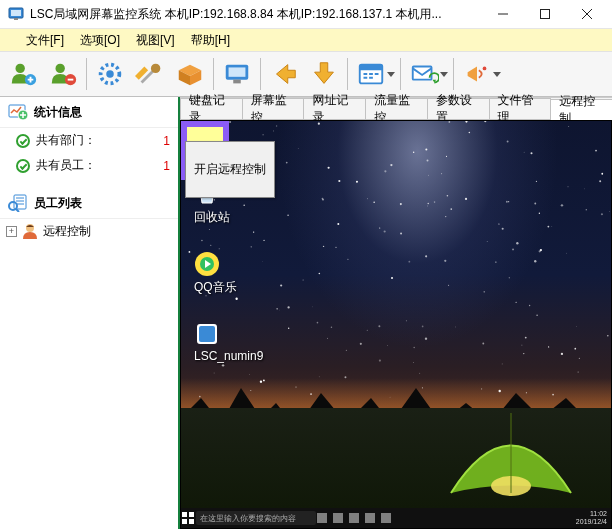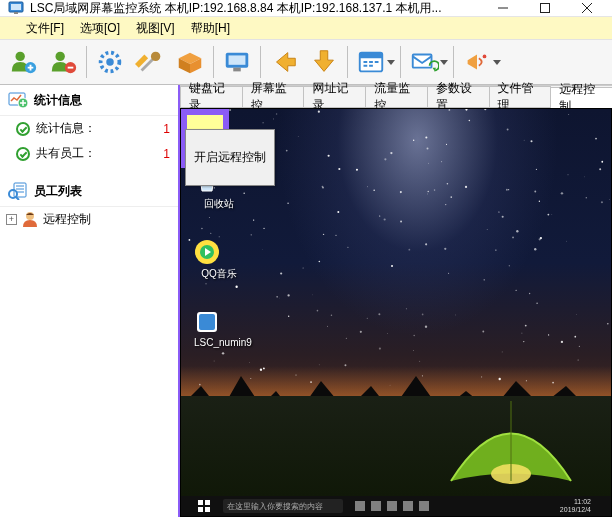--- a/index.html
+++ b/index.html
@@ -1,34 +1,34 @@
 <!DOCTYPE html>
 <html><head>
 <meta charset="utf-8">
 <style>
 * { margin: 0; padding: 0; box-sizing: border-box; font-family: "Microsoft YaHei", "SimSun", sans-serif; }
 body { width: 612px; height: 532px; background: #fff; overflow: hidden; }
 
-.titlebar { height: 17px; background: #fff; border-bottom: 1px solid #e5e5e5; display: flex; align-items: center; padding: 0 4px 0 8px; }
+.titlebar { height: 29px; background: #fff; border-bottom: 1px solid #e5e5e5; display: flex; align-items: center; padding: 0 4px 0 8px; }
 .titlebar-icon { width: 16px; height: 16px; margin-right: 6px; }
 .titlebar-text { flex: 1; font-size: 12px; color: #000; white-space: nowrap; overflow: hidden; }
 .window-controls { display: flex; }
 .win-btn { width: 42px; height: 28px; display: flex; align-items: center; justify-content: center; font-size: 13px; color: #222; cursor: pointer; }
 .win-btn svg { pointer-events: none; }
 
 .menubar { height: 22px; background: #fef9c3; display: flex; align-items: center; padding: 0 18px; font-size: 12px; color: #000; }
 .menu-item { padding: 2px 8px; cursor: default; }
 
 .toolbar { height: 46px; background: #f6f6f6; border-top: 1px solid #e2e2e2; border-bottom: 1px solid #c0c0c0; display: flex; align-items: center; padding: 0 4px; gap: 2px; }
 .tool-btn { width: 38px; height: 38px; border: 1px solid transparent; border-radius: 2px; display: flex; align-items: center; justify-content: center; cursor: pointer; position: relative; }
 .tool-sep { width: 1px; height: 32px; background: #c0c0c0; margin: 0 2px; }
 .tool-dd { width: 10px; height: 38px; display: flex; align-items: center; justify-content: center; margin-left: -6px; }
 
 .workspace { display: flex; height: 432px; }
-.sidebar { width: 180px; border-right: 2px solid #8b5cf6; background: #fff; font-size: 12px; overflow: auto; }
+.sidebar { width: 180px; border-right: 2px solid #15803d; background: #fff; font-size: 12px; overflow: auto; }
 .side-header { display: flex; align-items: center; padding: 6px 8px; gap: 6px; border-bottom: 1px solid #eee; }
 .side-header .hicon { width: 20px; height: 18px; }
 .side-header b { font-weight: bold; }
 .side-row { display: flex; align-items: center; padding: 4px 8px 4px 16px; gap: 6px; }
 .circle-check { width: 14px; height: 14px; border-radius: 50%; border: 2px solid #30a030; position: relative; }
 .circle-check::after { content: ''; position: absolute; left: 2px; top: 3px; width: 5px; height: 2px; border-left: 2px solid #30a030; border-bottom: 2px solid #30a030; transform: rotate(-45deg); }
 .side-row .label { flex: 1; color: #000; }
 .side-row .count { color: #d00; width: 20px; text-align: right; }
 .tree-row { display: flex; align-items: center; padding: 3px 6px; gap: 4px; }
 .tree-toggle { width: 11px; height: 11px; border: 1px solid #888; display: flex; align-items: center; justify-content: center; font-size: 9px; line-height: 1; color: #555; background: #fff; }
@@ -47,30 +47,30 @@
 .sky { position: absolute; left: 0; right: 0; top: 0; bottom: 100px;
   background: radial-gradient(ellipse 200px 280px at 55% 10%, rgba(180,190,230,.55), rgba(60,70,120,.25) 40%, rgba(10,15,35,0) 70%),
               linear-gradient(to bottom, #0e1530 0%, #111a3a 50%, #2a1e24 80%, #4a2a1e 100%); }
 .stars { position: absolute; inset: 0; }
 .mountains { position: absolute; left: 0; right: 0; bottom: 80px; height: 80px; }
 .ground { position: absolute; left: 0; right: 0; bottom: 20px; height: 100px;
   background: linear-gradient(to bottom, #1a2015 0%, #101808 100%); }
 .horizon-glow { position: absolute; left: 0; right: 0; bottom: 100px; height: 50px;
   background: linear-gradient(to bottom, rgba(255,150,50,0) 0%, rgba(255,140,50,.5) 70%, rgba(255,120,40,.2) 100%); }
 .tent { position: absolute; right: 30px; bottom: 30px; width: 140px; height: 90px; }
-.taskbar { position: absolute; left: 0; right: 0; bottom: 0; height: 20px; background: #101010; display: flex; align-items: center; padding: 0 16px; gap: 12px; }
+.taskbar { position: absolute; left: 0; right: 0; bottom: 0; height: 20px; background: #101010; display: flex; align-items: center; padding: 0 0; gap: 1px; }
 .tb-start { width: 14px; height: 14px; }
 .tb-search { flex: 0 0 120px; height: 14px; background: #222; border-radius: 2px; display: flex; align-items: center; padding: 0 4px; font-size: 8px; color: #aaa; }
 .tb-icons { display: flex; gap: 6px; }
 .tb-icon { width: 10px; height: 10px; background: #ccc; opacity: .6; }
 .tb-spacer { flex: 1; }
 .tb-clock { font-size: 7px; color: #ddd; text-align: right; line-height: 1.1; padding-right: 4px; }
 .desk-icon { position: absolute; width: 40px; display: flex; flex-direction: column; align-items: center; gap: 2px; }
 .desk-icon .di-img { width: 26px; height: 26px; border-radius: 4px; }
-.desk-icon .di-label { font-size: 10px; color: #fff; text-align: center; text-shadow: 1px 1px 2px #000; width: 50px; margin-left: 24px; }
+.desk-icon .di-label { font-size: 12px; color: #fff; text-shadow: 1px 1px 2px #000; width: 50px; margin-left: 24px; }
 </style>
 </head>
 <body>
 
 <div class="titlebar">
   <svg class="titlebar-icon" viewBox="0 0 16 16">
     <rect x="1" y="2" width="14" height="10" rx="1" fill="#3a8ad6" stroke="#1a5a9a"></rect>
     <rect x="3" y="4" width="10" height="6" fill="#cfe6fa"></rect>
     <rect x="6" y="12" width="4" height="2" fill="#888"></rect>
   </svg>
@@ -207,21 +207,21 @@
       <svg class="hicon" viewBox="0 0 20 18">
           <rect x="1" y="2" width="16" height="12" rx="1" fill="#fff" stroke="#3a8ad6"></rect>
           <path d="M3 10 l3-3 3 2 4-5" fill="none" stroke="#e06a3a" stroke-width="1.5"></path>
           <circle cx="15" cy="12" r="5" fill="#4ac06a" stroke="#fff"></circle>
           <path d="M15 9 v6 M12 12 h6" stroke="#fff" stroke-width="1.5"></path>
         </svg>
       <b>统计信息</b>
     </div>
     <div class="side-row">
       <span class="circle-check"></span>
-      <span class="label">统计信息：</span>
+      <span class="label">共有部门：</span>
       <span class="count">1</span>
     </div>
     <div class="side-row">
       <span class="circle-check"></span>
       <span class="label">共有员工：</span>
       <span class="count">1</span>
     </div>
 
     <div class="side-header" style="margin-top:10px">
       <svg class="hicon" viewBox="0 0 20 18">

